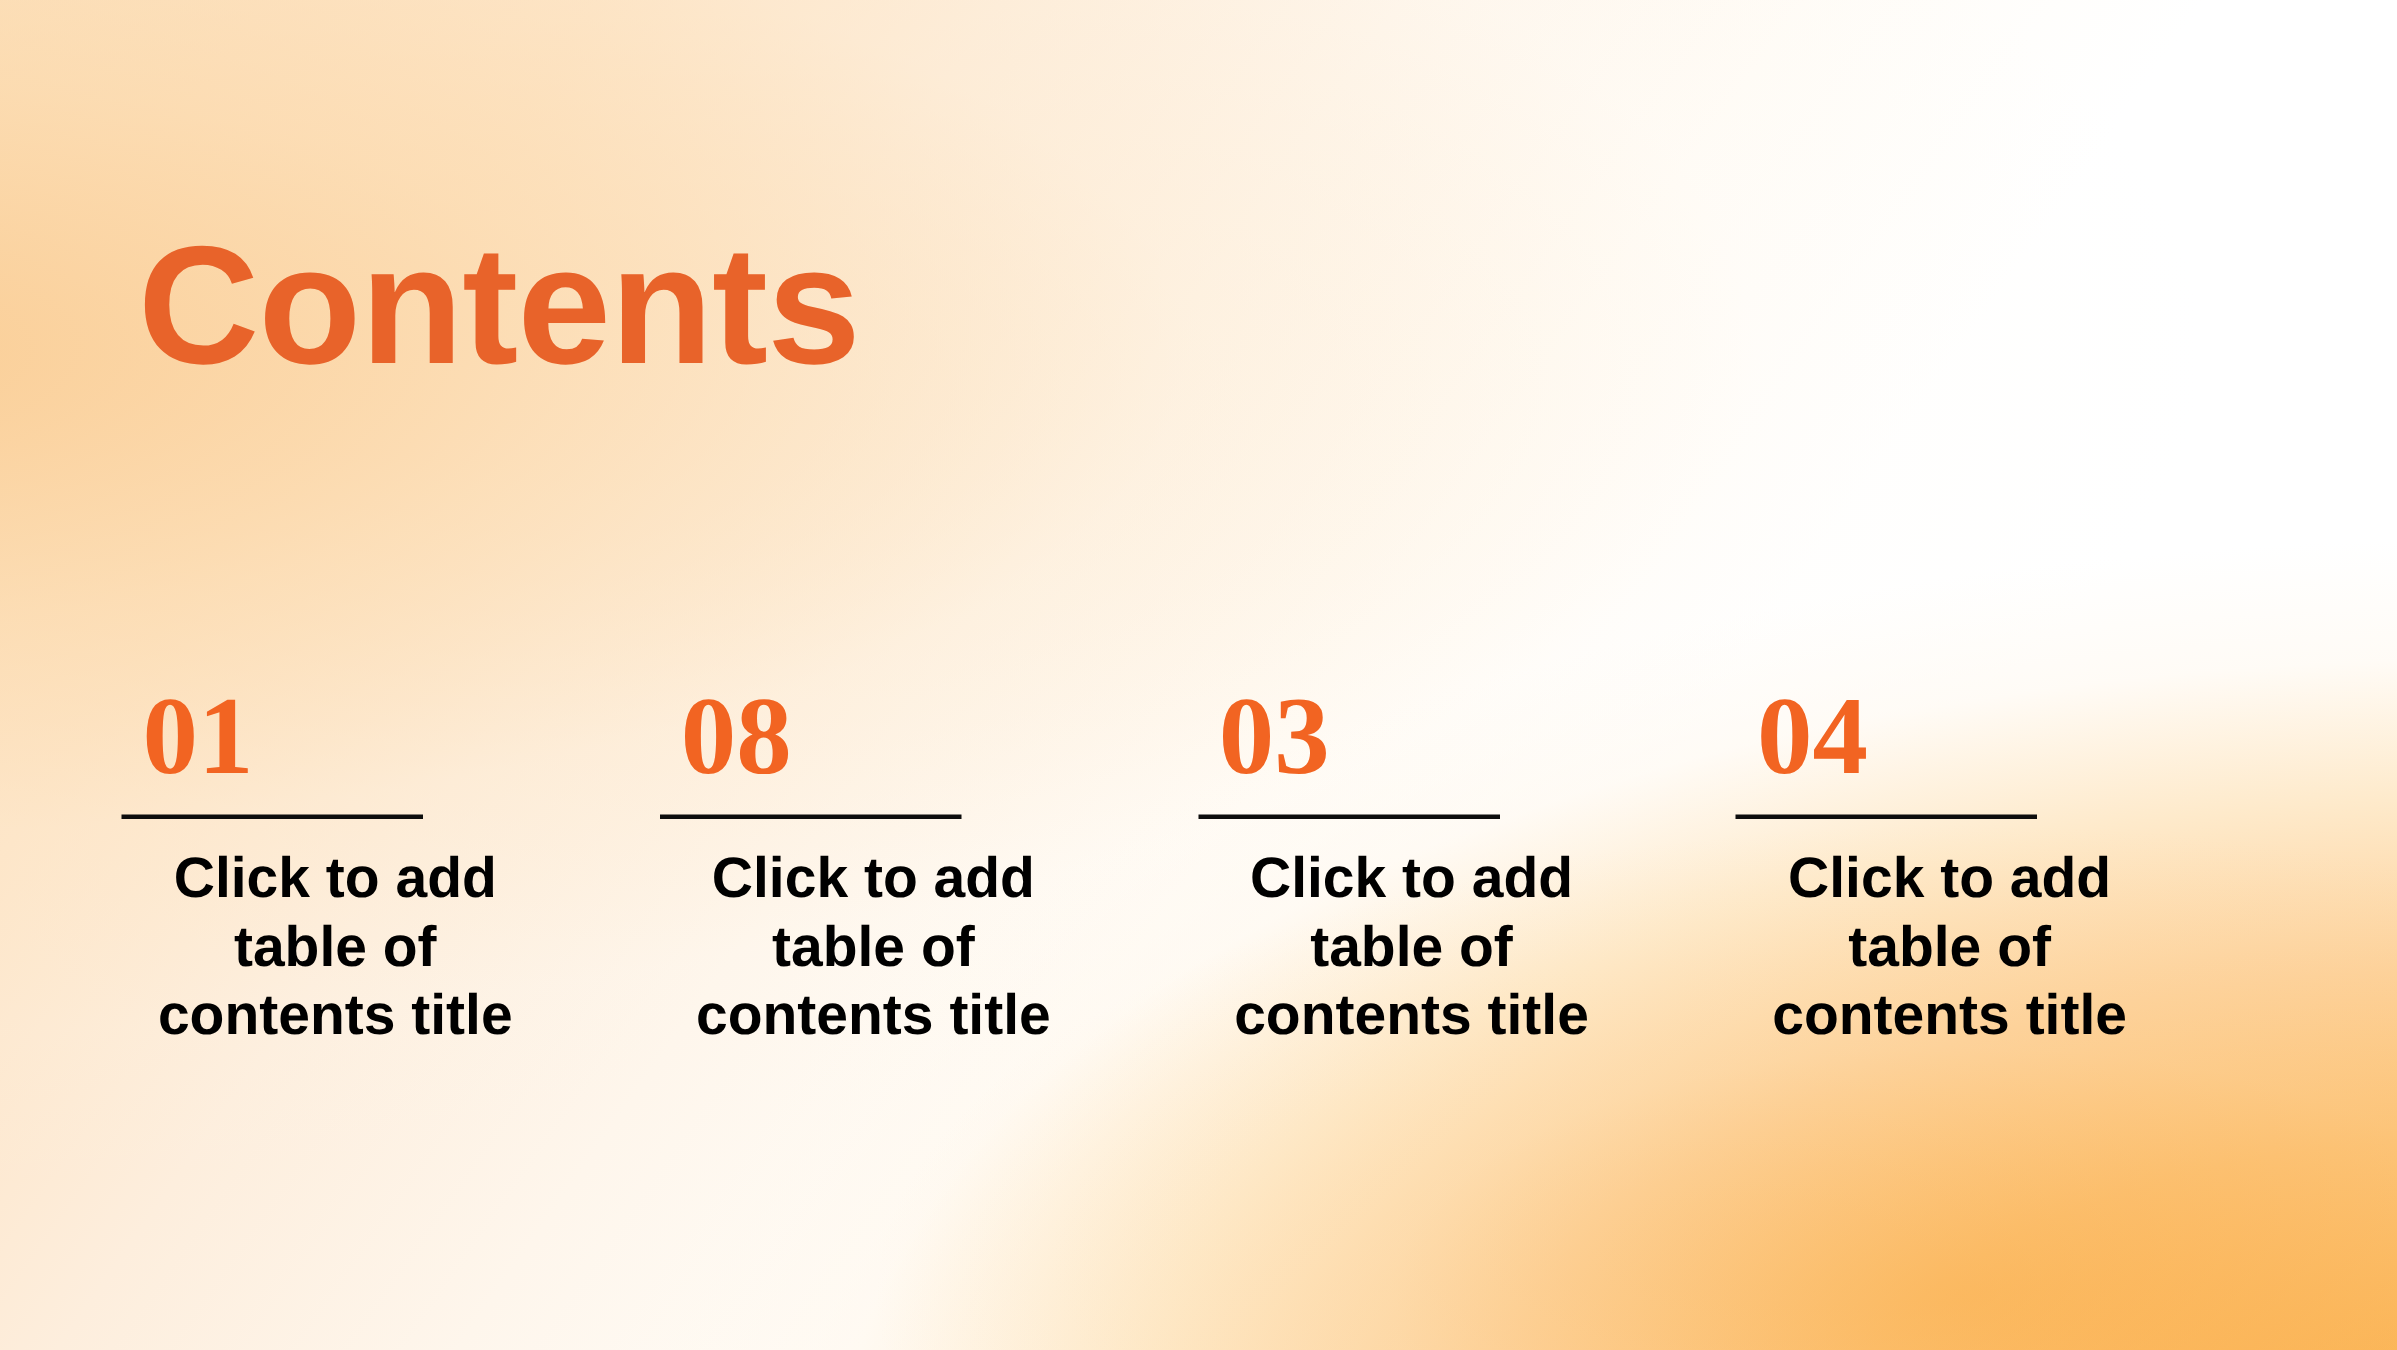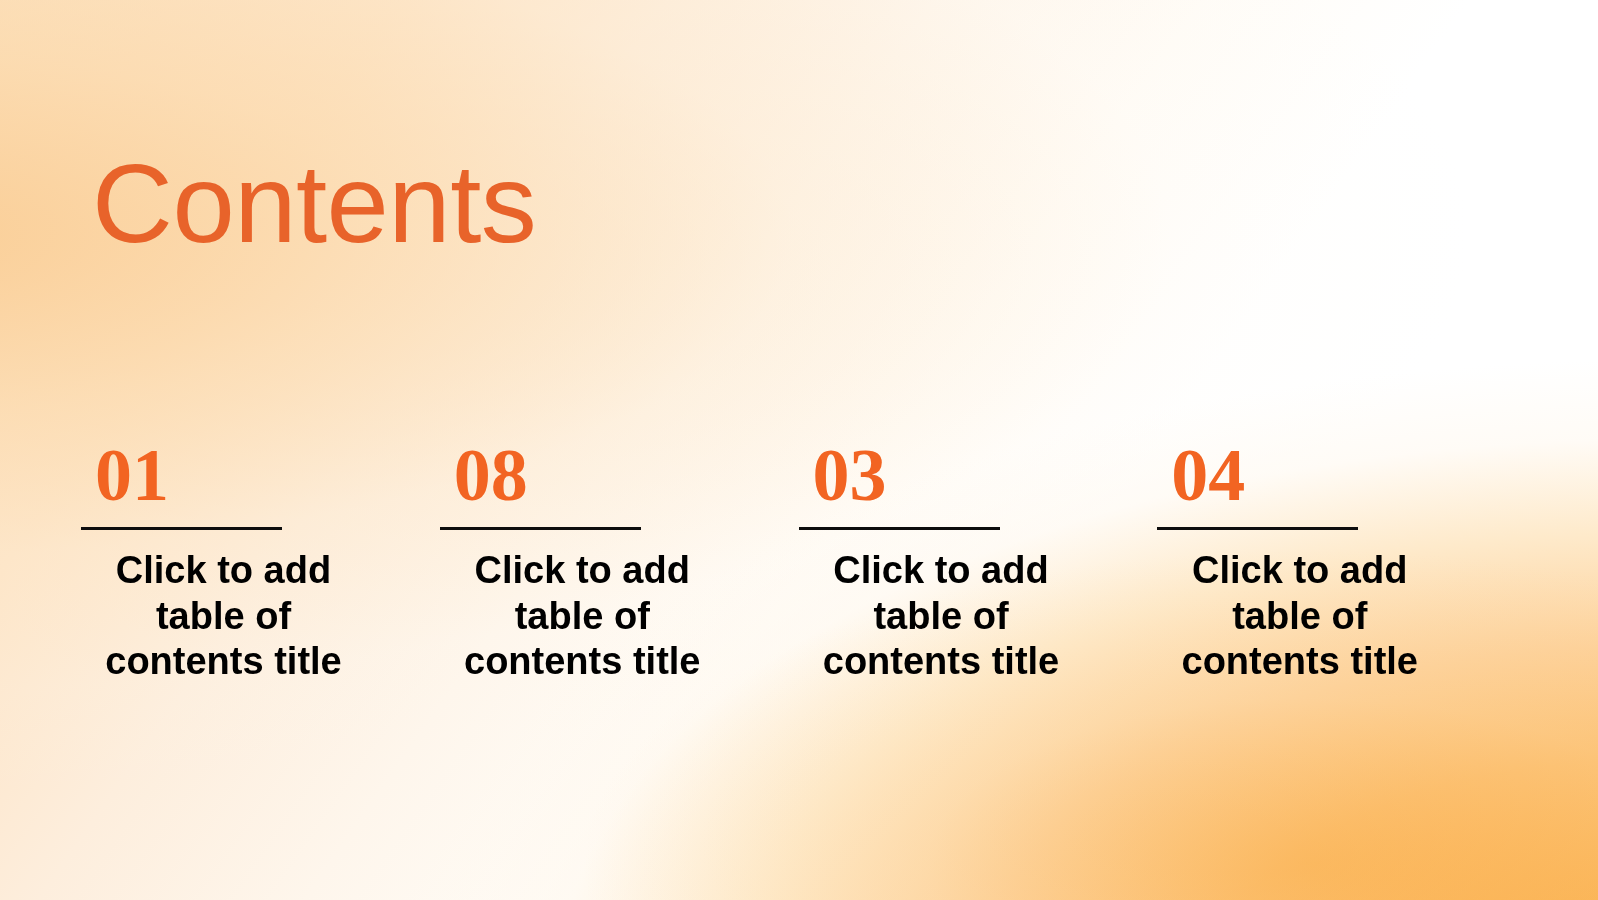--- a/index.html
+++ b/index.html
@@ -72,31 +72,31 @@
         rgba(255,255,255,0) 76%);
   }
 
   
   .slide-title {
     position: absolute;
     left: 92px;
     top: 73px;
     font-size: 112px;
     line-height: 1.0;
-    font-weight: 400;
+    font-weight: 700;
     letter-spacing: -0.5px;
     color: #e8632a;
     white-space: nowrap;
   }
 
   
   .columns {
     position: absolute;
     left: 81px;
-    top: 440px;
+    top: 456px;
     width: 1420px;
     display: flex;
     flex-direction: row;
     gap: 15px;
   }
 
   .toc-col {
     width: 367px;
     display: flex;
     flex-direction: column;

